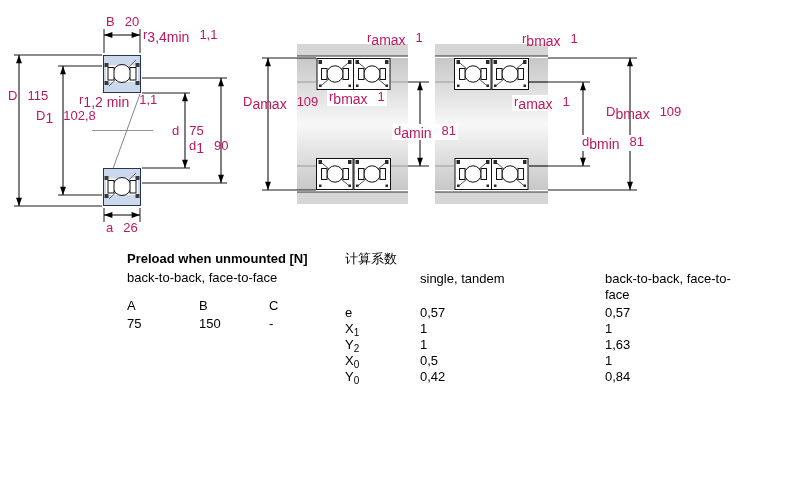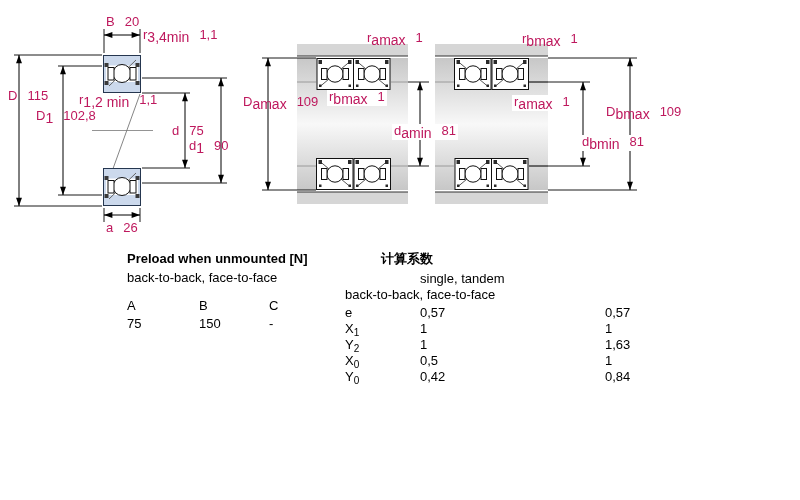--- a/index.html
+++ b/index.html
@@ -11,22 +11,22 @@
   .lbl .v{margin-left:10px;}
   .lbl.bg{background:#fff;padding:0 2px;}
   .preload{position:absolute;left:103px;top:251px;font-size:13px;line-height:16px;width:300px;margin-left:24px;}
   .pt-title{font-weight:bold;}
   .pt-sub{margin-top:3px;}
   .pt-cols,.pt-vals{display:flex;}
   .pt-cols{margin-top:12px;}
   .pt-vals{margin-top:2px;}
   .pt-c1{width:72px;} .pt-c2{width:70px;} .pt-c3{width:40px;}
   .factors{position:absolute;left:345px;top:251px;font-size:13px;line-height:16px;width:400px;}
-  .ft-title{font-weight:bold;margin-left:36px;}
-  .ft-head{display:flex;margin-top:4px;flex-direction:column;}
+  .ft-title{font-weight:normal;}
+  .ft-head{display:flex;margin-top:4px;}
   .ft-c1{margin-left:75px;width:185px;}
   .ft-c2{flex:1;}
   .ft-rows{margin-top:2px;}
   .ft-row{display:flex;height:16px;align-items:baseline;}
   .ft-sym{width:75px;}
   .ft-sym sub{font-size:10px;vertical-align:-3px;}
   .ft-v1{width:185px;}
   .ft-v2{flex:1;}
 </style>
 </head>

